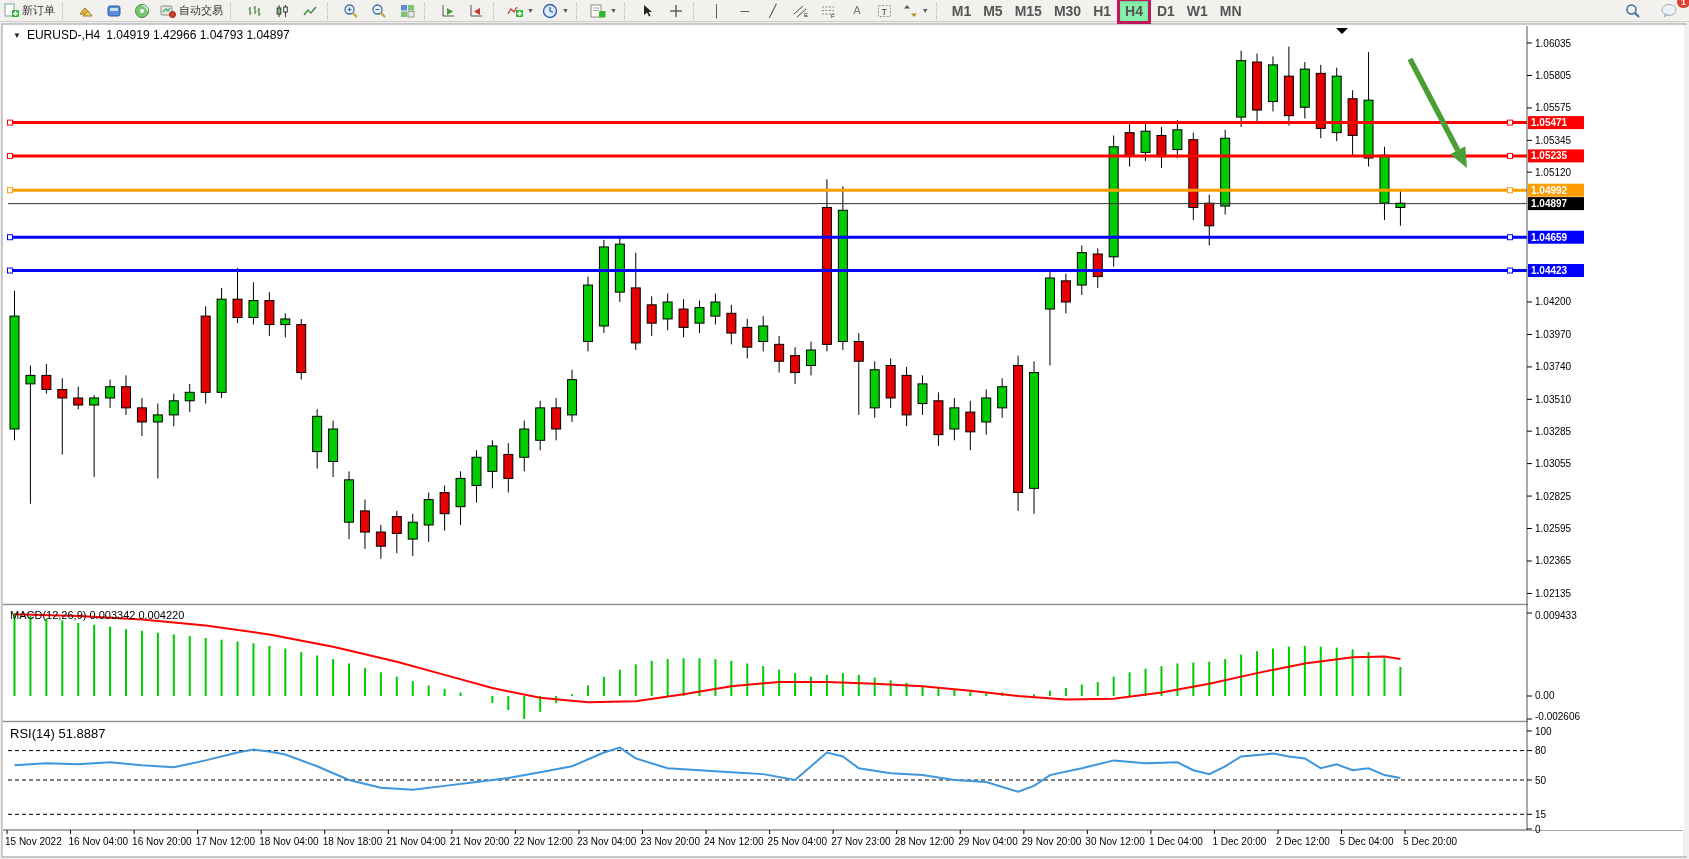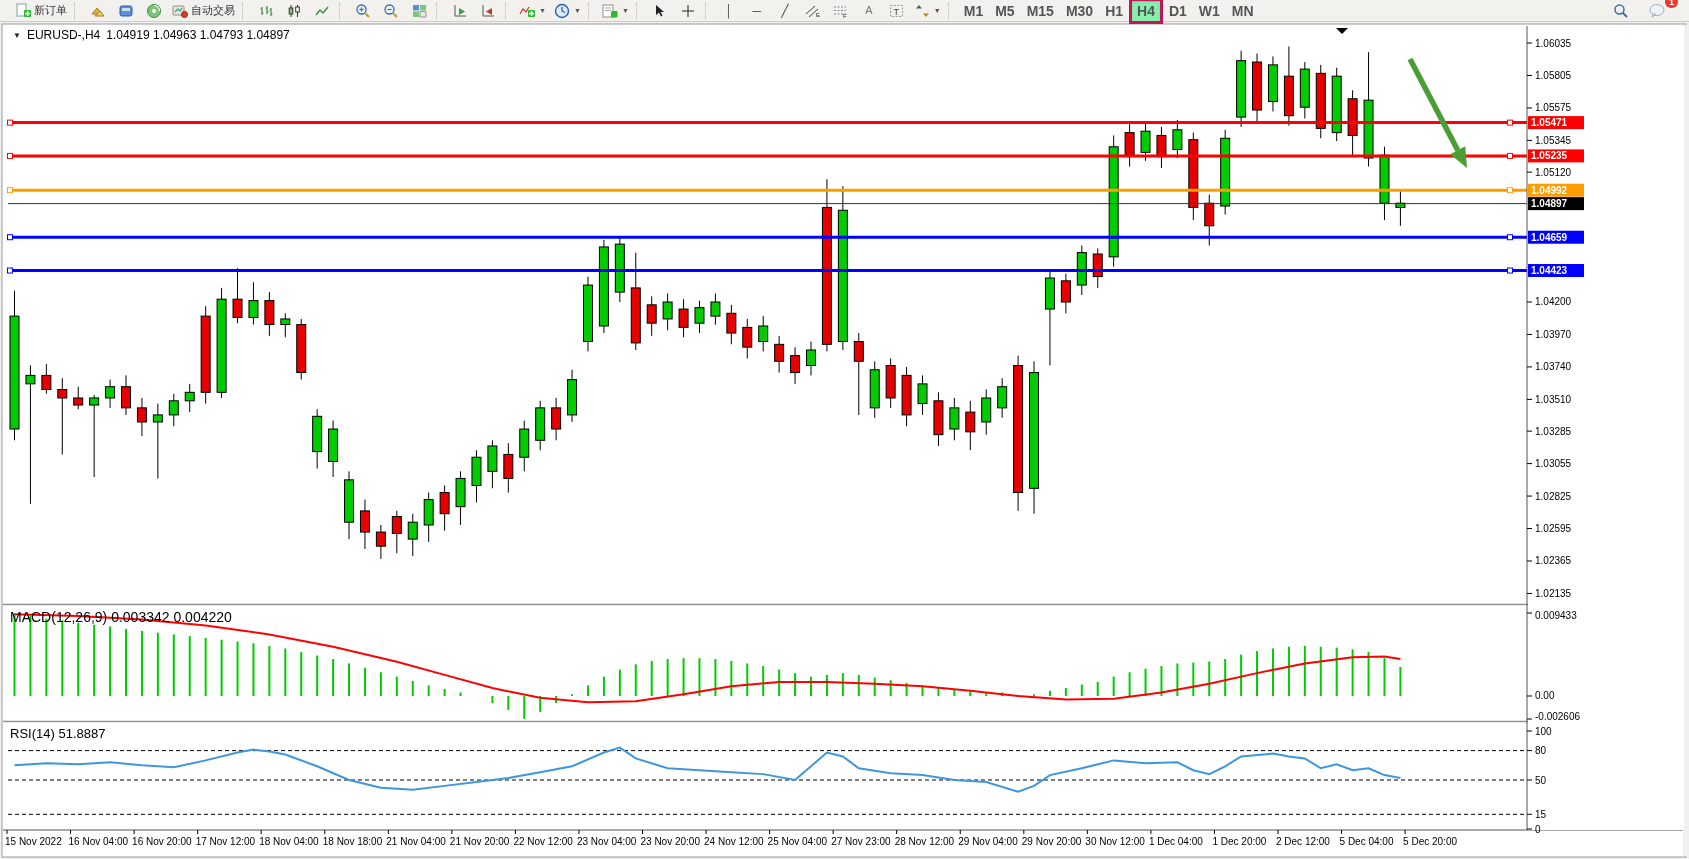--- a/index.html
+++ b/index.html
@@ -1,38 +1,38 @@
 <!DOCTYPE html>
 <html><head>
 <meta charset="utf-8">
 <style>
   html,body{margin:0;padding:0}
   body{width:1689px;height:859px;position:relative;overflow:hidden;
        background:#f0f0f0;font-family:"Liberation Sans",sans-serif}
   
   .toolbar{position:absolute;left:0;top:0;width:1689px;height:22px;
            background:#f2f1ee;border-bottom:1px solid #cfcdc8;
-           display:flex;align-items:center;padding:0 12px;box-sizing:border-box;z-index:5}
+           display:flex;align-items:center;padding:0 0;box-sizing:border-box;z-index:5}
   .tb-btn{height:20px;min-width:20px;display:flex;align-items:center;justify-content:center;
           gap:3px;padding:0 3px;font-size:11px;color:#333;border:1px solid transparent;
           border-radius:2px;cursor:default;white-space:nowrap}
   .tb-sep{width:6px;height:16px;border-left:1px dotted #b5b3ae;margin:0 3px}
   .caret{font-size:7px;color:#555;margin-left:1px}
   .tf{font-size:14px;font-weight:bold;color:#555;padding:2px 5px;border:1px solid transparent}
   .tf.active{background:#86efac;border:3px solid #be185d;box-shadow:inset 0 1px 2px rgba(0,0,0,.15)}
   .tb-right{margin-left:auto;display:flex;align-items:center;gap:8px;padding-right:6px}
   .chat-wrap{position:relative}
   .badge{position:absolute;top:-5px;right:-8px;background:#e63x;background:#e53c2e;color:#fff;
          border-radius:8px;font-size:9px;font-weight:bold;padding:0 4px;line-height:12px}
   .glyph{font-size:12px;color:#444;line-height:1}
   
   .overlay{position:absolute;z-index:4;color:#000;pointer-events:none}
   #title-bar{left:13px;top:28px;font-size:12px;display:flex;align-items:center;gap:6px}
   #title-bar .tri{font-size:8px;color:#222}
-  #macd-label{left:10px;top:609px;font-size:14px}
+  #macd-label{left:10px;top:609px;font-size:11px}
   #rsi-label{left:10px;top:726px;font-size:13px}
   svg text{user-select:none}
 </style>
 </head>
 <body>
 
 <div class="toolbar">
   <div class="tb-btn">
     <svg width="15" height="15" viewBox="0 0 15 15">
         <rect x="1" y="1" width="9" height="12" fill="#fff" stroke="#7a9"></rect>
@@ -670,21 +670,21 @@
       <text x="1339.55" y="845" font-size="10" font-family="&quot;Liberation Sans&quot;, sans-serif" fill="#000" text-anchor="start" font-weight="normal">5 Dec 04:00</text>
       <line x1="1405.1" y1="830" x2="1405.1" y2="834" stroke="#000"></line>
       <text x="1403.1" y="845" font-size="10" font-family="&quot;Liberation Sans&quot;, sans-serif" fill="#000" text-anchor="start" font-weight="normal">5 Dec 20:00</text>
     </g>
     <polygon points="1336,28 1348,28 1342,34" fill="#000"></polygon>
   </svg>
 
 <div id="title-bar" class="overlay">
   <span class="tri">▼</span>
   <span>EURUSD-,H4</span>
-  <span>1.04919 1.04963 1.04793 1.04897</span>
+  <span>1.04919 1.42966 1.04793 1.04897</span>
 </div>
 <div id="macd-label" class="overlay">
   <span>MACD(12,26,9)</span>
   <span>0.003342 0.004220</span>
 </div>
 <div id="rsi-label" class="overlay">
   <span>RSI(14)</span>
   <span>51.8887</span>
 </div>
 

